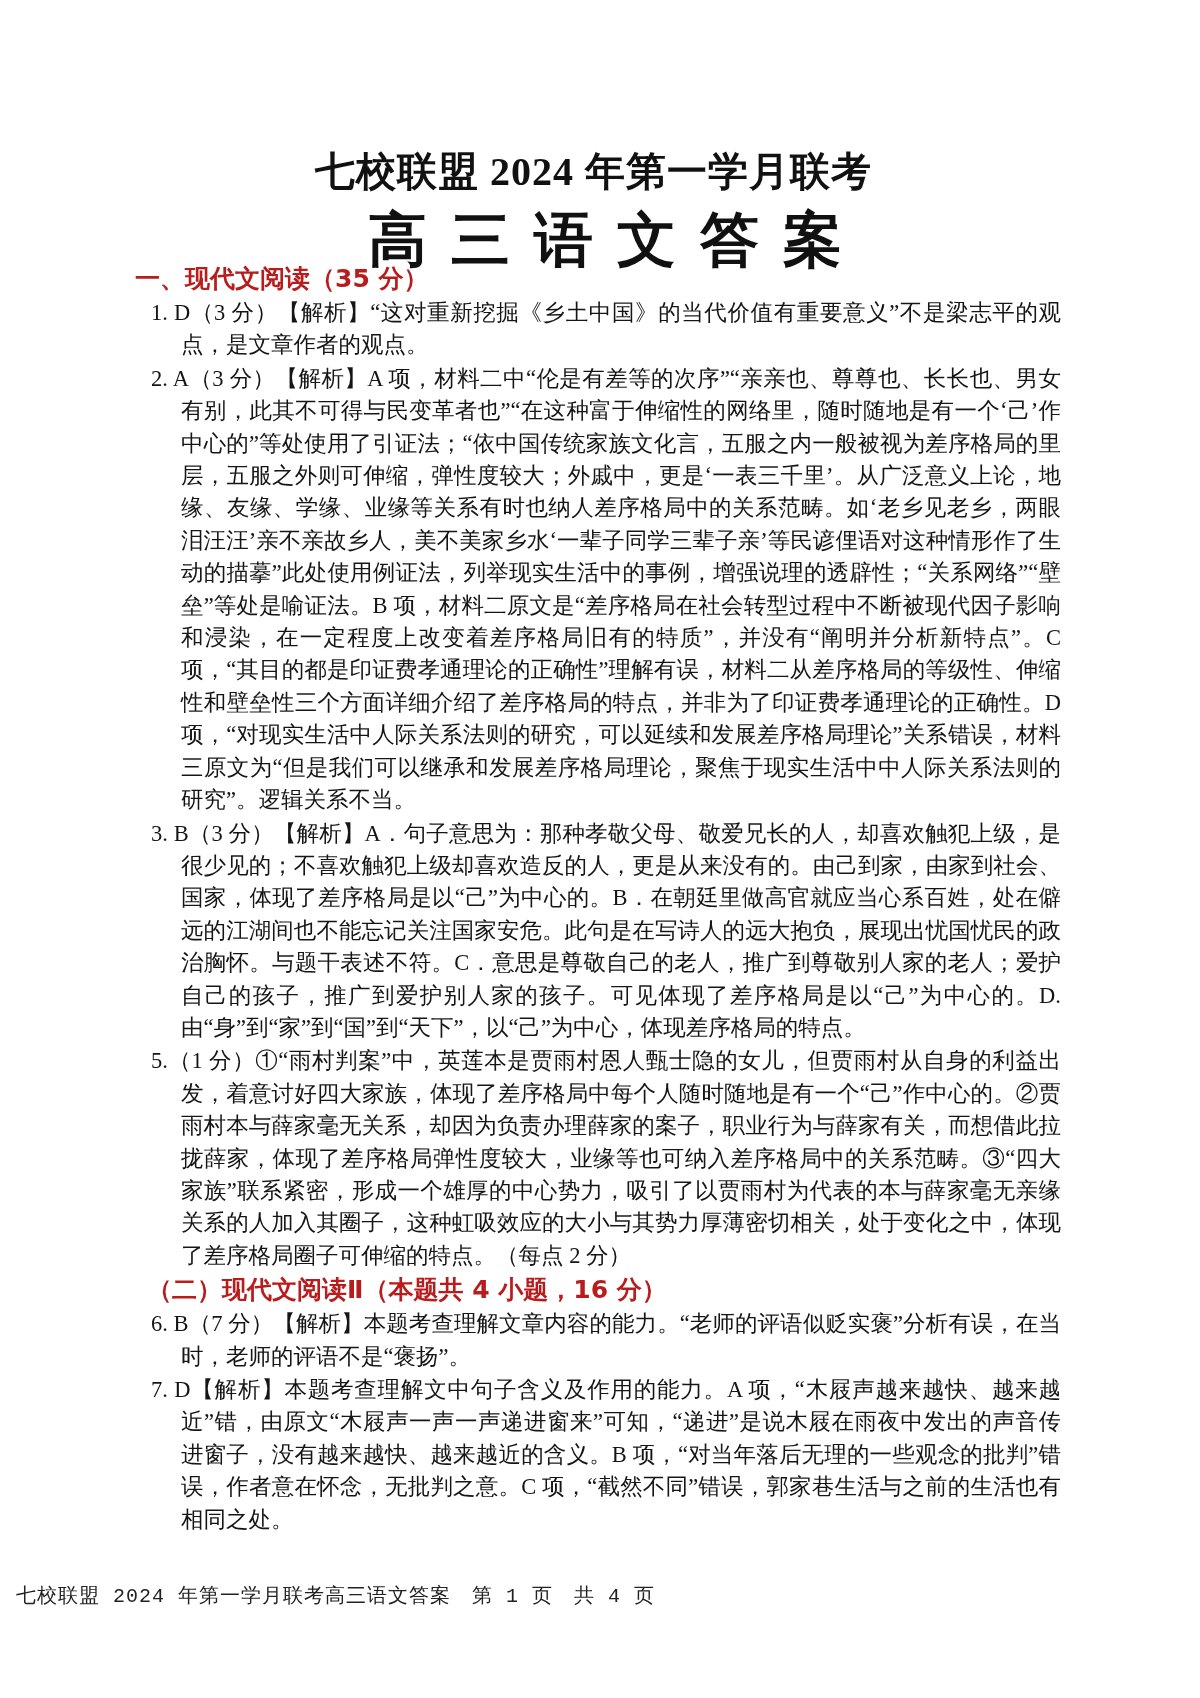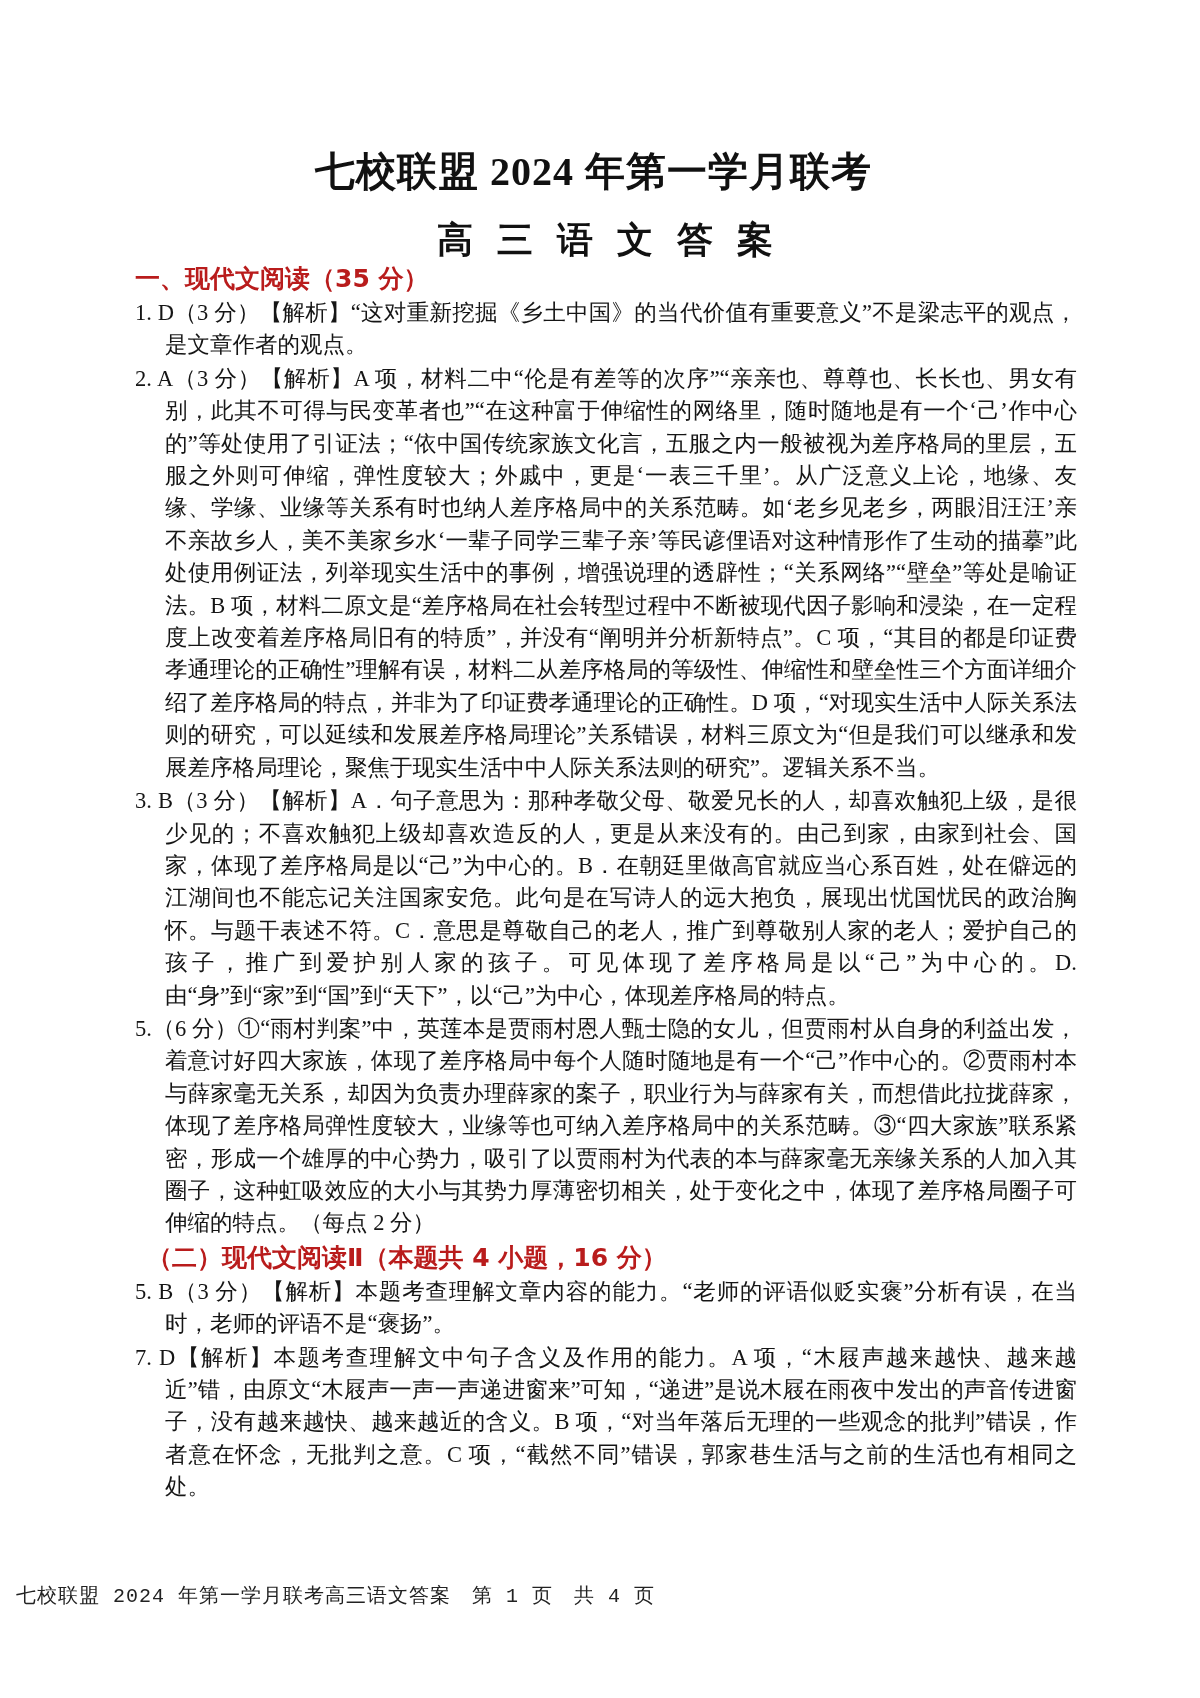--- a/index.html
+++ b/index.html
@@ -11,57 +11,57 @@
   }
   .page { position:absolute; inset:0; }
   .exam-title {
     margin:148px 13px 0 0; text-align:center;
     font-size:40px; font-weight:bold; line-height:48px;
     font-family:"Liberation Serif", serif;
     letter-spacing:1px;
   }
   .paper-title {
     margin:16px 0 8px 10px; text-align:center;
-    font-size:36px; font-weight:900; line-height:56px;
+    font-size:59px; font-weight:900; line-height:56px;
     font-family:"DejaVu Sans", sans-serif;
     letter-spacing:24px; text-indent:24px;
   }
   .content {
     position:absolute; left:135px; top:262px; width:942px;
   }
   .heading1, .heading2 {
     font-family:"DejaVu Sans", sans-serif;
     font-weight:bold; font-size:25px; line-height:34px;
     color:#b91c1c;
   }
   .heading2 { padding-left:12px; }
   .item {
     font-size:22.5px; line-height:32.4px;
     text-align:justify;
     padding-left:30px; text-indent:-30px;
-    margin:1px 0;
+    margin:1px 16px;
     color:#151515;
   }
   .footer {
     position:absolute; top:1585px; left:0; width:1200px;
     text-align:left; font-size:20px; line-height:24px;
     font-family:Liberation Mono, monospace;
     color:#222222; letter-spacing:1px;padding-left:16px;
   }
 </style>
 </head>
 <body>
 
 <div class="page">
   <div class="exam-title">七校联盟 2024 年第一学月联考</div>
   <div class="paper-title">高三语文答案</div>
   <div class="content">
       <div class="heading1">一、现代文阅读（35 分）</div>
       <div class="item">1. D（3 分）【解析】“这对重新挖掘《乡土中国》的当代价值有重要意义”不是梁志平的观点，是文章作者的观点。</div>
       <div class="item">2. A（3 分）【解析】A 项，材料二中“伦是有差等的次序”“亲亲也、尊尊也、长长也、男女有别，此其不可得与民变革者也”“在这种富于伸缩性的网络里，随时随地是有一个‘己’作中心的”等处使用了引证法；“依中国传统家族文化言，五服之内一般被视为差序格局的里层，五服之外则可伸缩，弹性度较大；外戚中，更是‘一表三千里’。从广泛意义上论，地缘、友缘、学缘、业缘等关系有时也纳人差序格局中的关系范畴。如‘老乡见老乡，两眼泪汪汪’亲不亲故乡人，美不美家乡水‘一辈子同学三辈子亲’等民谚俚语对这种情形作了生动的描摹”此处使用例证法，列举现实生活中的事例，增强说理的透辟性；“关系网络”“壁垒”等处是喻证法。B 项，材料二原文是“差序格局在社会转型过程中不断被现代因子影响和浸染，在一定程度上改变着差序格局旧有的特质”，并没有“阐明并分析新特点”。C 项，“其目的都是印证费孝通理论的正确性”理解有误，材料二从差序格局的等级性、伸缩性和壁垒性三个方面详细介绍了差序格局的特点，并非为了印证费孝通理论的正确性。D 项，“对现实生活中人际关系法则的研究，可以延续和发展差序格局理论”关系错误，材料三原文为“但是我们可以继承和发展差序格局理论，聚焦于现实生活中中人际关系法则的研究”。逻辑关系不当。</div>
       <div class="item">3. B（3 分）【解析】A．句子意思为：那种孝敬父母、敬爱兄长的人，却喜欢触犯上级，是很少见的；不喜欢触犯上级却喜欢造反的人，更是从来没有的。由己到家，由家到社会、国家，体现了差序格局是以“己”为中心的。B．在朝廷里做高官就应当心系百姓，处在僻远的江湖间也不能忘记关注国家安危。此句是在写诗人的远大抱负，展现出忧国忧民的政治胸怀。与题干表述不符。C．意思是尊敬自己的老人，推广到尊敬别人家的老人；爱护自己的孩子，推广到爱护别人家的孩子。可见体现了差序格局是以“己”为中心的。D. 由“身”到“家”到“国”到“天下”，以“己”为中心，体现差序格局的特点。</div>
-      <div class="item">5.（6 分）①“雨村判案”中，英莲本是贾雨村恩人甄士隐的女儿，但贾雨村从自身的利益出发，着意讨好四大家族，体现了差序格局中每个人随时随地是有一个“己”作中心的。②贾雨村本与薛家毫无关系，却因为负责办理薛家的案子，职业行为与薛家有关，而想借此拉拢薛家，体现了差序格局弹性度较大，业缘等也可纳入差序格局中的关系范畴。③“四大家族”联系紧密，形成一个雄厚的中心势力，吸引了以贾雨村为代表的本与薛家毫无亲缘关系的人加入其圈子，这种虹吸效应的大小与其势力厚薄密切相关，处于变化之中，体现了差序格局圈子可伸缩的特点。（每点 2 分）</div>
+      <div class="item">5.（1 分）①“雨村判案”中，英莲本是贾雨村恩人甄士隐的女儿，但贾雨村从自身的利益出发，着意讨好四大家族，体现了差序格局中每个人随时随地是有一个“己”作中心的。②贾雨村本与薛家毫无关系，却因为负责办理薛家的案子，职业行为与薛家有关，而想借此拉拢薛家，体现了差序格局弹性度较大，业缘等也可纳入差序格局中的关系范畴。③“四大家族”联系紧密，形成一个雄厚的中心势力，吸引了以贾雨村为代表的本与薛家毫无亲缘关系的人加入其圈子，这种虹吸效应的大小与其势力厚薄密切相关，处于变化之中，体现了差序格局圈子可伸缩的特点。（每点 2 分）</div>
       <div class="heading2">（二）现代文阅读Ⅱ（本题共 4 小题，16 分）</div>
-      <div class="item">5. B（3 分）【解析】本题考查理解文章内容的能力。“老师的评语似贬实褒”分析有误，在当时，老师的评语不是“褒扬”。</div>
+      <div class="item">6. B（7 分）【解析】本题考查理解文章内容的能力。“老师的评语似贬实褒”分析有误，在当时，老师的评语不是“褒扬”。</div>
       <div class="item">7. D【解析】本题考查理解文中句子含义及作用的能力。A 项，“木屐声越来越快、越来越近”错，由原文“木屐声一声一声递进窗来”可知，“递进”是说木屐在雨夜中发出的声音传进窗子，没有越来越快、越来越近的含义。B 项，“对当年落后无理的一些观念的批判”错误，作者意在怀念，无批判之意。C 项，“截然不同”错误，郭家巷生活与之前的生活也有相同之处。</div>
     </div>
   <div class="footer">七校联盟 2024 年第一学月联考高三语文答案　第 1 页　共 4 页</div>
 </div>
 
 </body></html>

